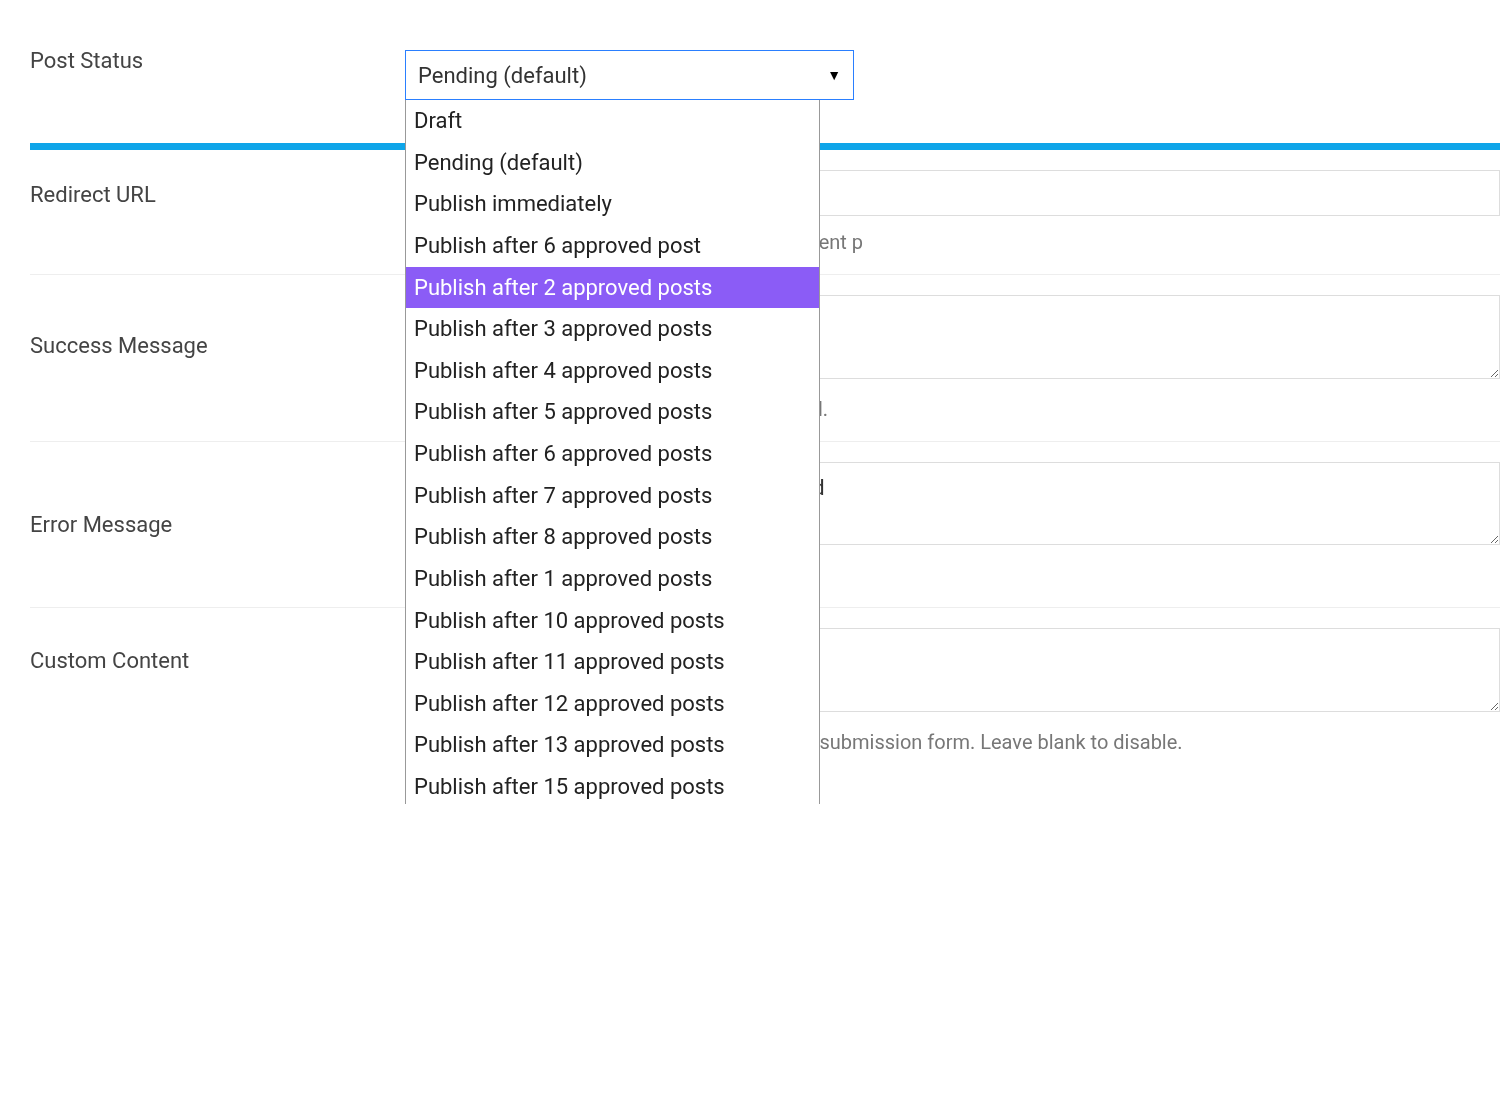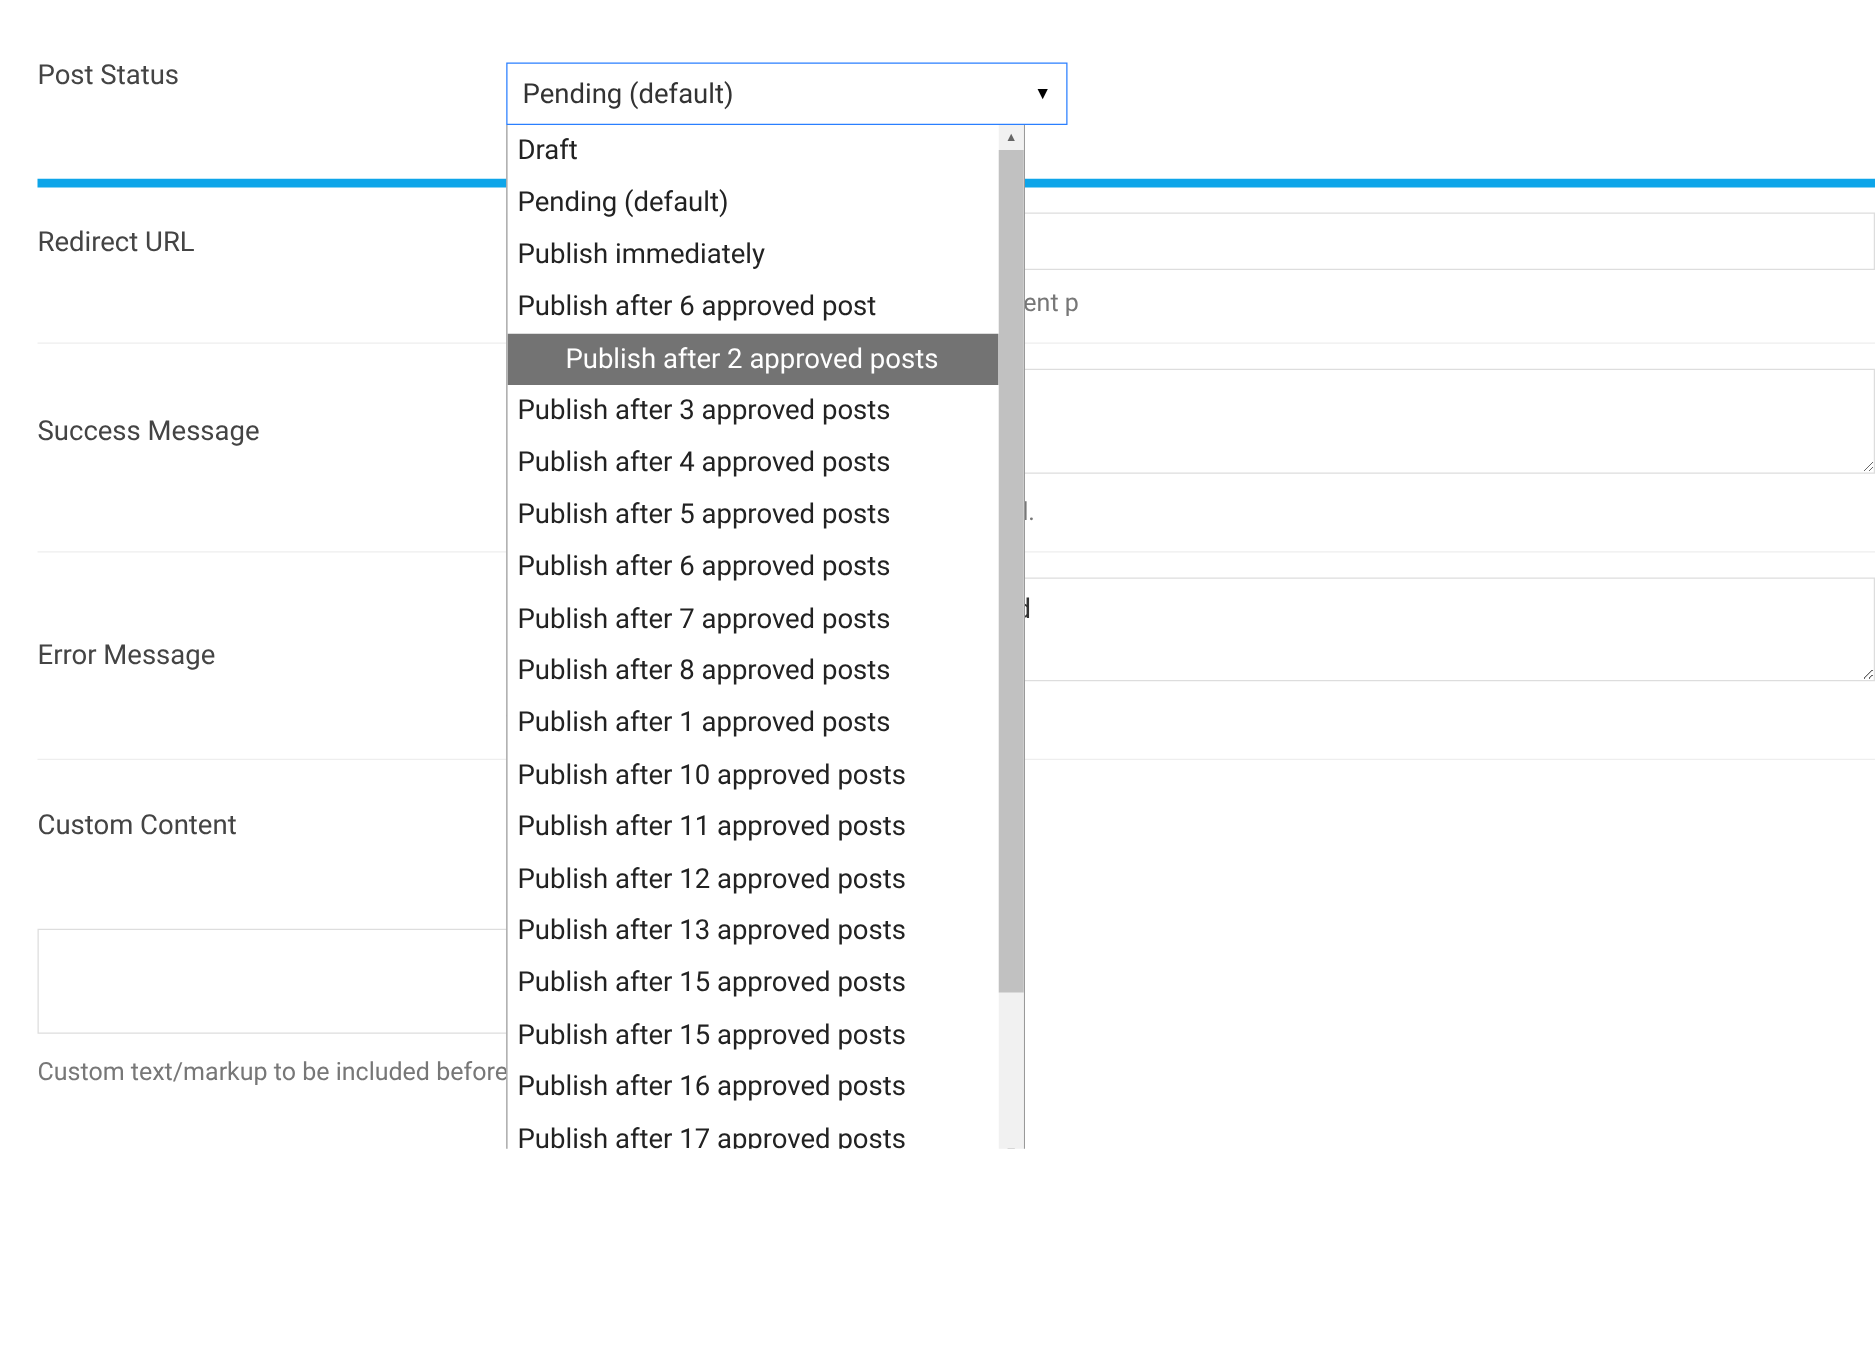--- a/index.html
+++ b/index.html
@@ -60,37 +60,37 @@
     .dropdown-list {
       position: absolute;
       top: 50px;
       left: 0;
       width: 415px;
       border: 1px solid #999;
       border-top: none;
       background: #fff;
       z-index: 50;
       display: flex;
+      flex-direction: column;
     }
     .dropdown-items {
       flex: 1;
       overflow: hidden;
     }
     .dropdown-item {
       padding: 3px 10px 3px 8px;
       font-size: 22px;
       line-height: 1.62;
       color: #222;
       cursor: pointer;
       white-space: nowrap;
     }
     .dropdown-item.highlighted {
-      background: #737373;
+      background: #8b5cf6;
       color: #fff;
-      text-align: center;
     }
     .scrollbar {
       width: 20px;
       background: #f1f1f1;
       display: flex;
       flex-direction: column;
       align-items: stretch;
       position: relative;
     }
     .scroll-arrow {
@@ -138,21 +138,21 @@
       white-space: nowrap;
     }
     
     .row-post-status .label-cell { padding-top: 18px; padding-bottom: 70px; }
     .row-post-status { border-bottom: none; }
     .row-redirect { border-top: 7px solid #0ea5e9; }
     .row-redirect .label-cell { padding-top: 32px; padding-bottom: 60px; }
     .row-success .label-cell { padding-top: 58px; padding-bottom: 58px; }
     .row-error .label-cell { padding-top: 70px; padding-bottom: 70px; }
     .row-custom .label-cell { padding-top: 40px; padding-bottom: 50px; }
-    .row-custom { border-bottom: none; flex-direction: column; }
+    .row-custom { border-bottom: none; }
   </style>
 </head>
 <body>
 
 <div class="form-table">
 
   <div class="form-row row-post-status">
     <div class="label-cell">Post Status</div>
     <div class="field-cell">
       <div class="select-wrapper">

